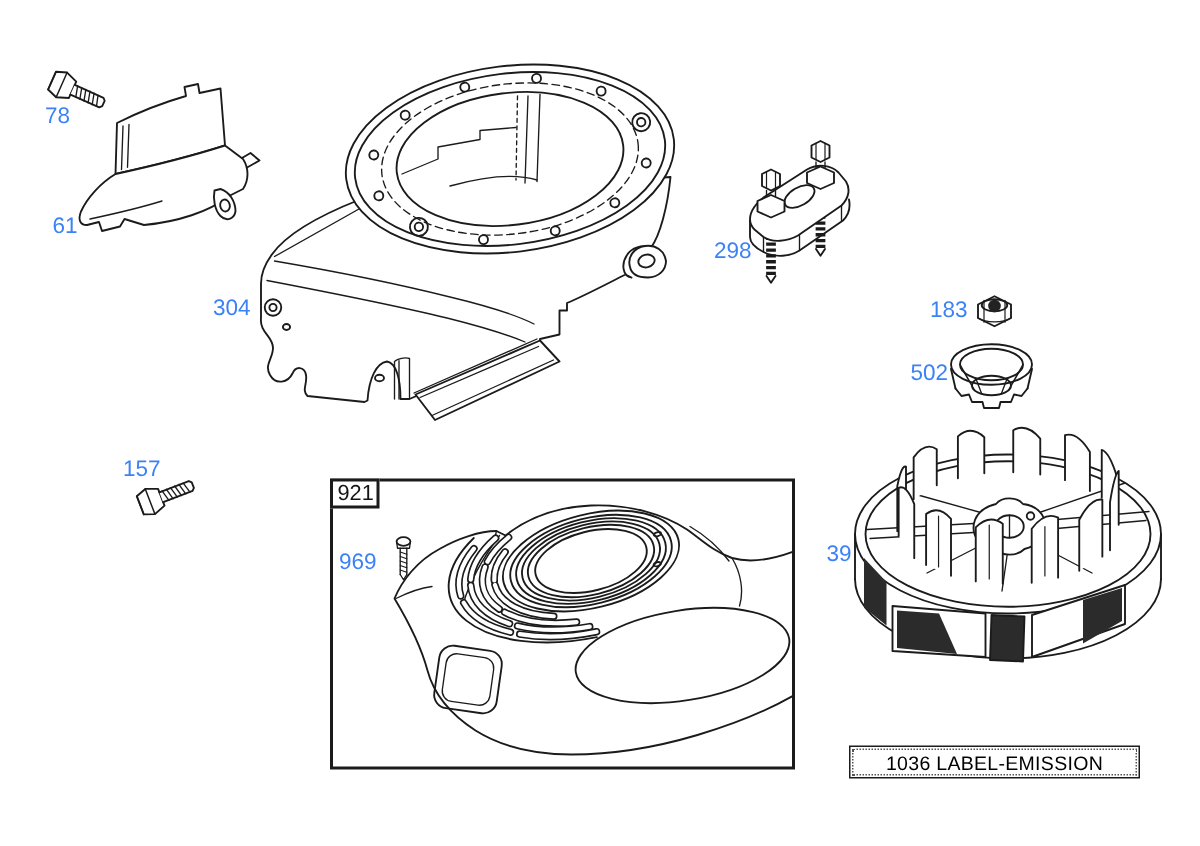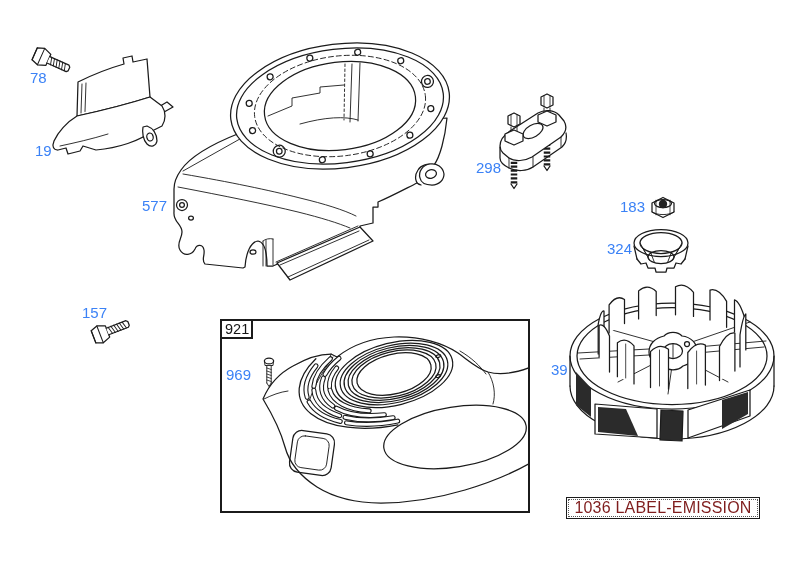--- a/index.html
+++ b/index.html
@@ -9,21 +9,21 @@
   .callout{position:absolute;font-size:15px;color:#3b82f6;white-space:nowrap;}
   .groupbox{position:absolute;left:220px;top:319px;width:310px;height:194px;
             border:2px solid #1b1b1b;box-sizing:border-box;padding-left:25px;}
   .groupbox-tag{position:absolute;left:-2px;top:-2px;width:33px;height:20px;
                 border:2px solid #1b1b1b;background:#fff;box-sizing:border-box;
                 font-size:14.5px;line-height:16px;padding-left:3px;color:#141414;}
   .emissionbox{position:absolute;left:566px;top:497px;width:194px;height:22px;
                border:1px solid #1b1b1b;box-sizing:border-box;background:#fff;}
   .emissionbox .inner{position:absolute;inset:1px;border:1px dotted #555;
                display:flex;align-items:center;justify-content:center;
-               font-size:16px;color:#7f1d1d;letter-spacing:0.2px;}
+               font-size:13px;color:#000000;letter-spacing:0.2px;}
 </style>
 </head>
 <body>
 
 <div class="stage">
 
 <svg width="800" height="564" viewBox="0 0 800 564">
   <defs>
     <g id="hexbolt">
       <path d="M -8,-6.5 L -1,-9 L 7,-6 L 7,6 L -1,9 L -8,6.5 Z" fill="#fff"></path>
@@ -251,22 +251,22 @@
 
 <div class="groupbox">
   <div class="groupbox-tag">921</div>
 </div>
 
 <div class="emissionbox">
   <div class="inner">1036 LABEL-EMISSION</div>
 </div>
 
 <div class="callout" style="left:30px;top:69px">78</div>
-<div class="callout" style="left:35px;top:142px">19</div>
-<div class="callout" style="left:142px;top:197px">577</div>
+<div class="callout" style="left:35px;top:142px">61</div>
+<div class="callout" style="left:142px;top:197px">304</div>
 <div class="callout" style="left:82px;top:304px">157</div>
 <div class="callout" style="left:476px;top:159px">298</div>
 <div class="callout" style="left:620px;top:198px">183</div>
-<div class="callout" style="left:607px;top:240px">324</div>
+<div class="callout" style="left:607px;top:240px">502</div>
 <div class="callout" style="left:551px;top:361px">39</div>
 <div class="callout" style="left:226px;top:366px">969</div>
 
 </div>
 
 </body></html>

